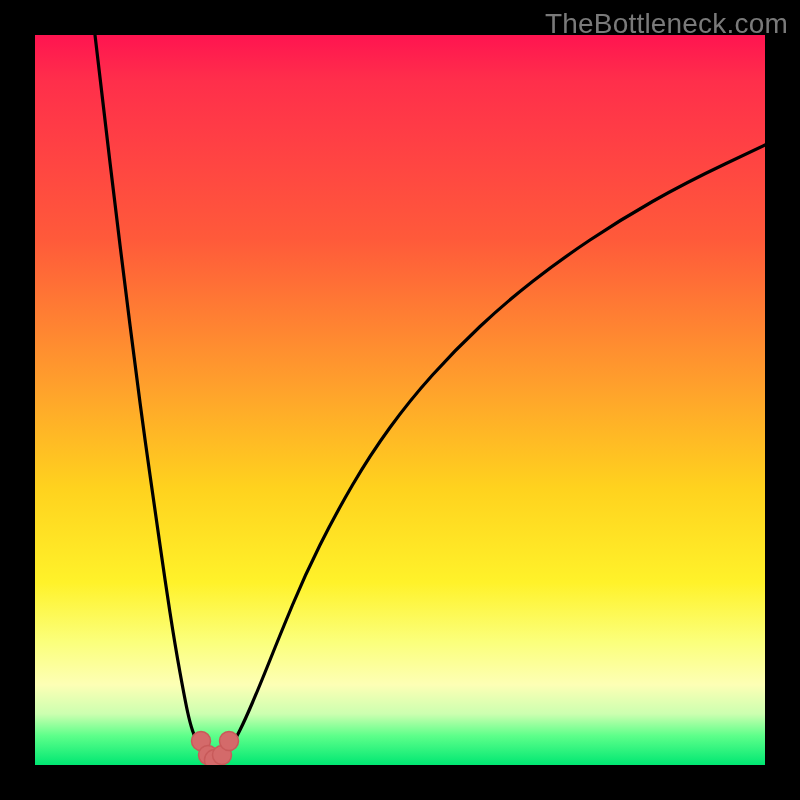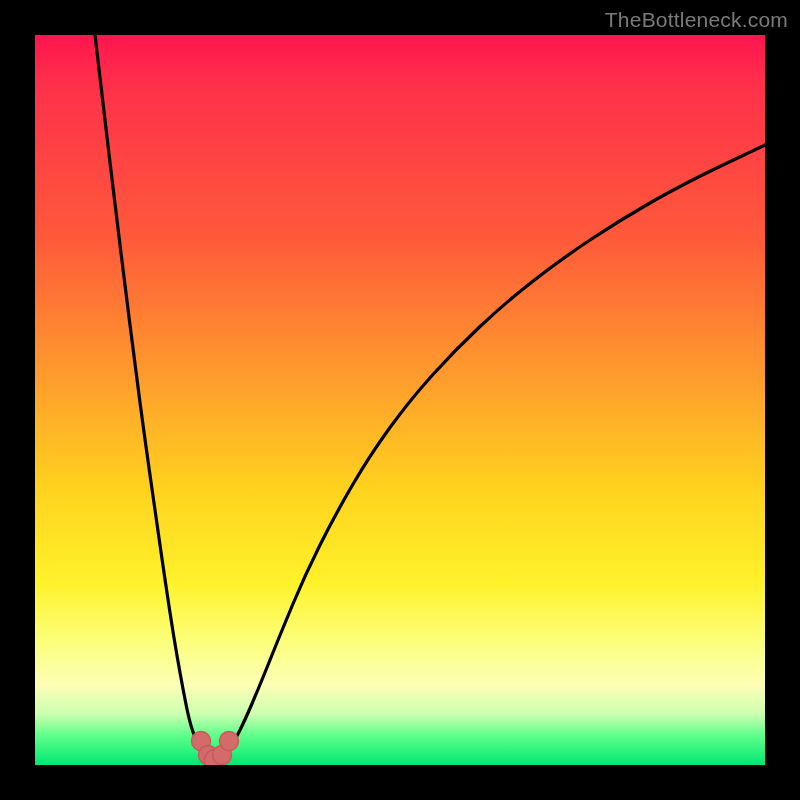--- a/index.html
+++ b/index.html
@@ -47,21 +47,21 @@
       #ccffb0 93%,
       #5dff8a 96%,
       #00e772 100%
     );
   }
   .watermark {
     position: absolute;
     top: 8px;
     right: 12px;
     color: #7a7a7a;
-    font-size: 21px;
+    font-size: 28px;
     letter-spacing: 0.2px;
     font-weight: 400;
     user-select: none;
   }
   svg.curve {
     position: absolute;
     left: 0;
     top: 0;
     width: 730px;
     height: 730px;

